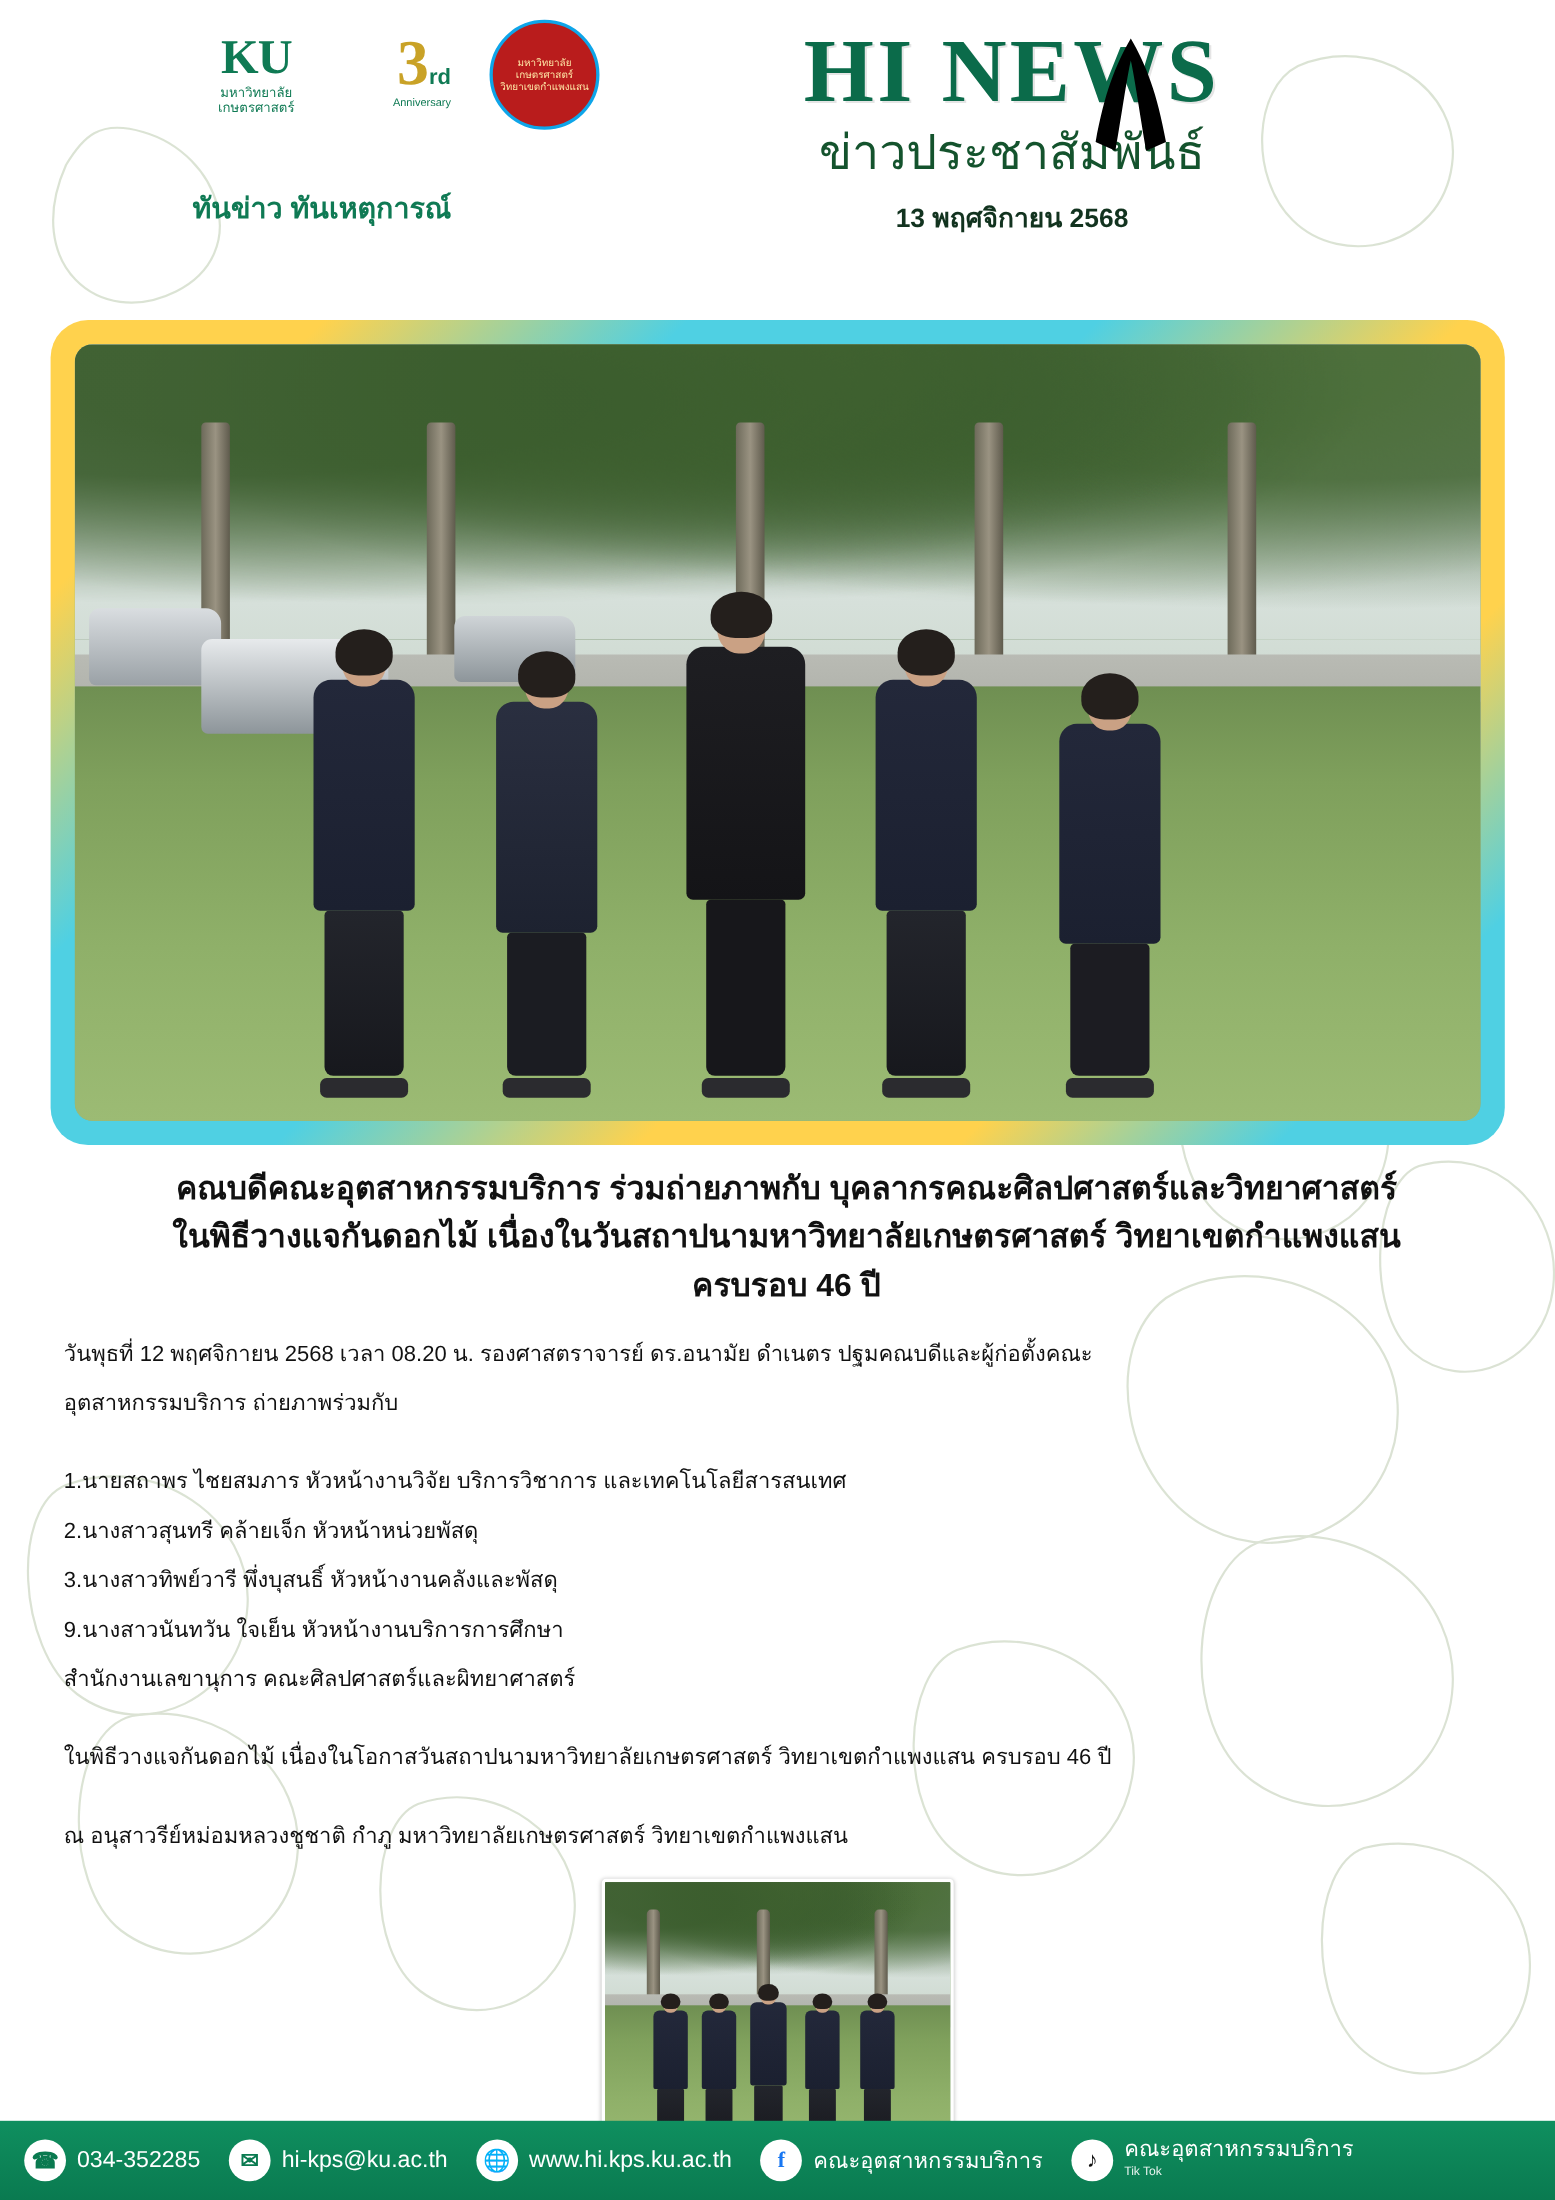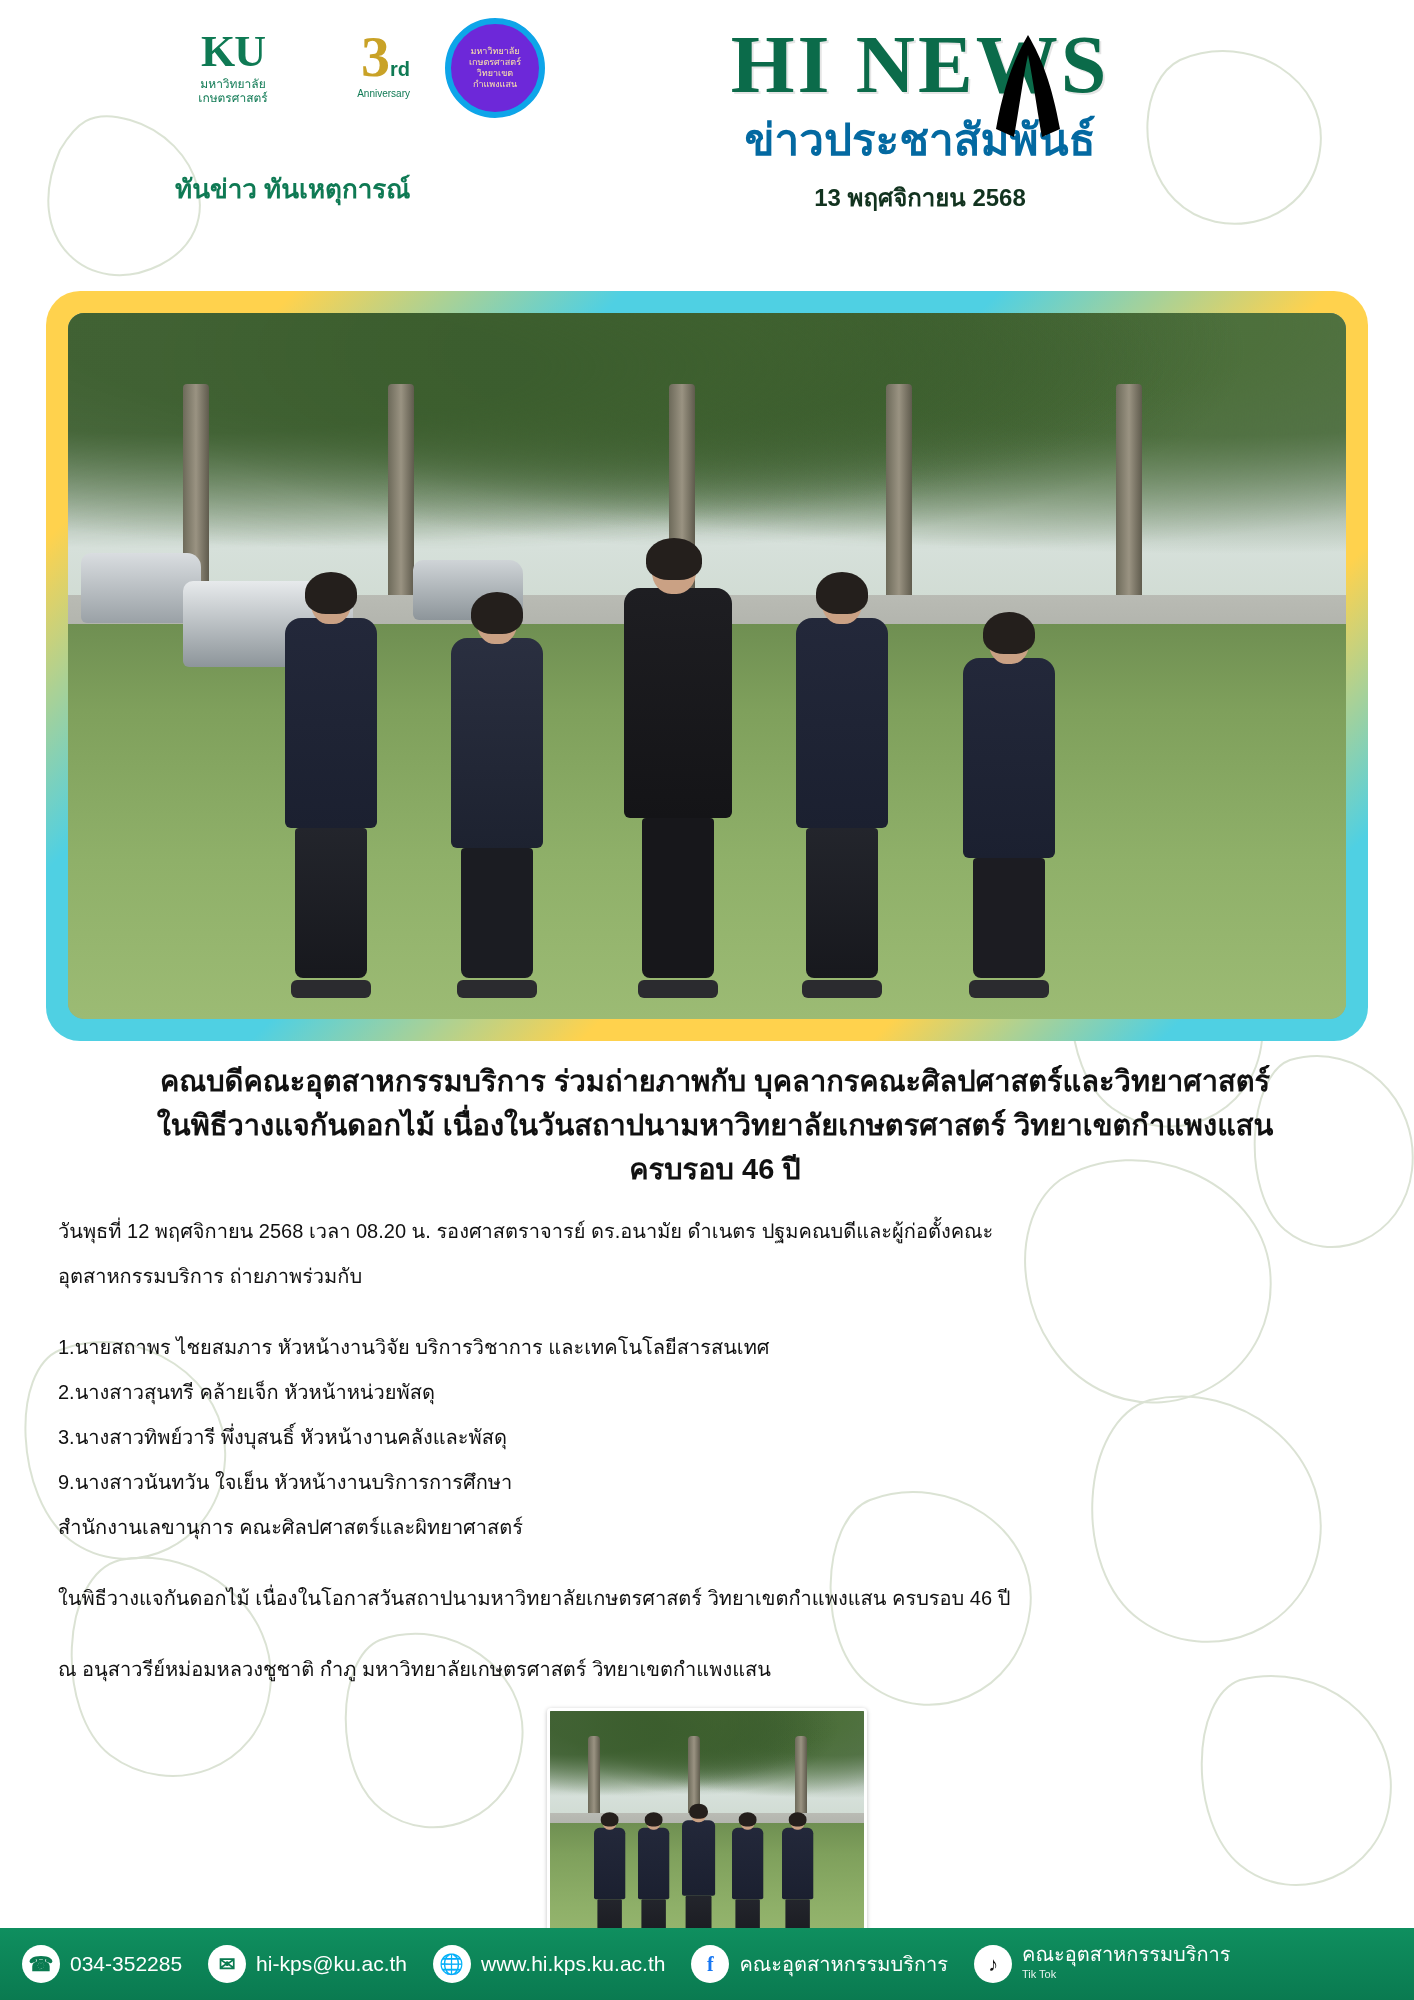--- a/index.html
+++ b/index.html
@@ -76,22 +76,22 @@
   }
   .seal-logo {
     position: absolute;
     left: 430px; top: 18px;
     width: 130px; height: 118px;
   }
   .seal-circle {
     width: 100px; height: 100px;
     margin: 0 auto;
     border-radius: 50%;
-    background: #6d28d9;
-    border: 6px solid #0ea5e9;
+    background: #b91c1c;
+    border: 3px solid #0ea5e9;
     display: flex;
     align-items: center;
     justify-content: center;
     color: #ffe9a8;
     font-size: 9px;
     text-align: center;
     line-height: 11px;
     padding: 6px;
   }
   .tagline {
@@ -113,22 +113,22 @@
     font-family: "Liberation Serif", serif;
     font-weight: bold;
     font-size: 82px;
     color: #0b6b4a;
     letter-spacing: 3px;
     line-height: 86px;
     text-shadow: 2px 2px 0 rgba(0,0,0,0.10);
   }
   .hi-news .sub {
     font-size: 44px;
-    color: #0369a1;
-    font-weight: bold;
+    color: #14532d;
+    font-weight: normal;
     margin-top: 6px;
     line-height: 52px;
   }
   .hi-news .date {
     font-size: 24px;
     color: #12331f;
     font-weight: bold;
     margin-top: 12px;
   }
   .mourn-ribbon {

